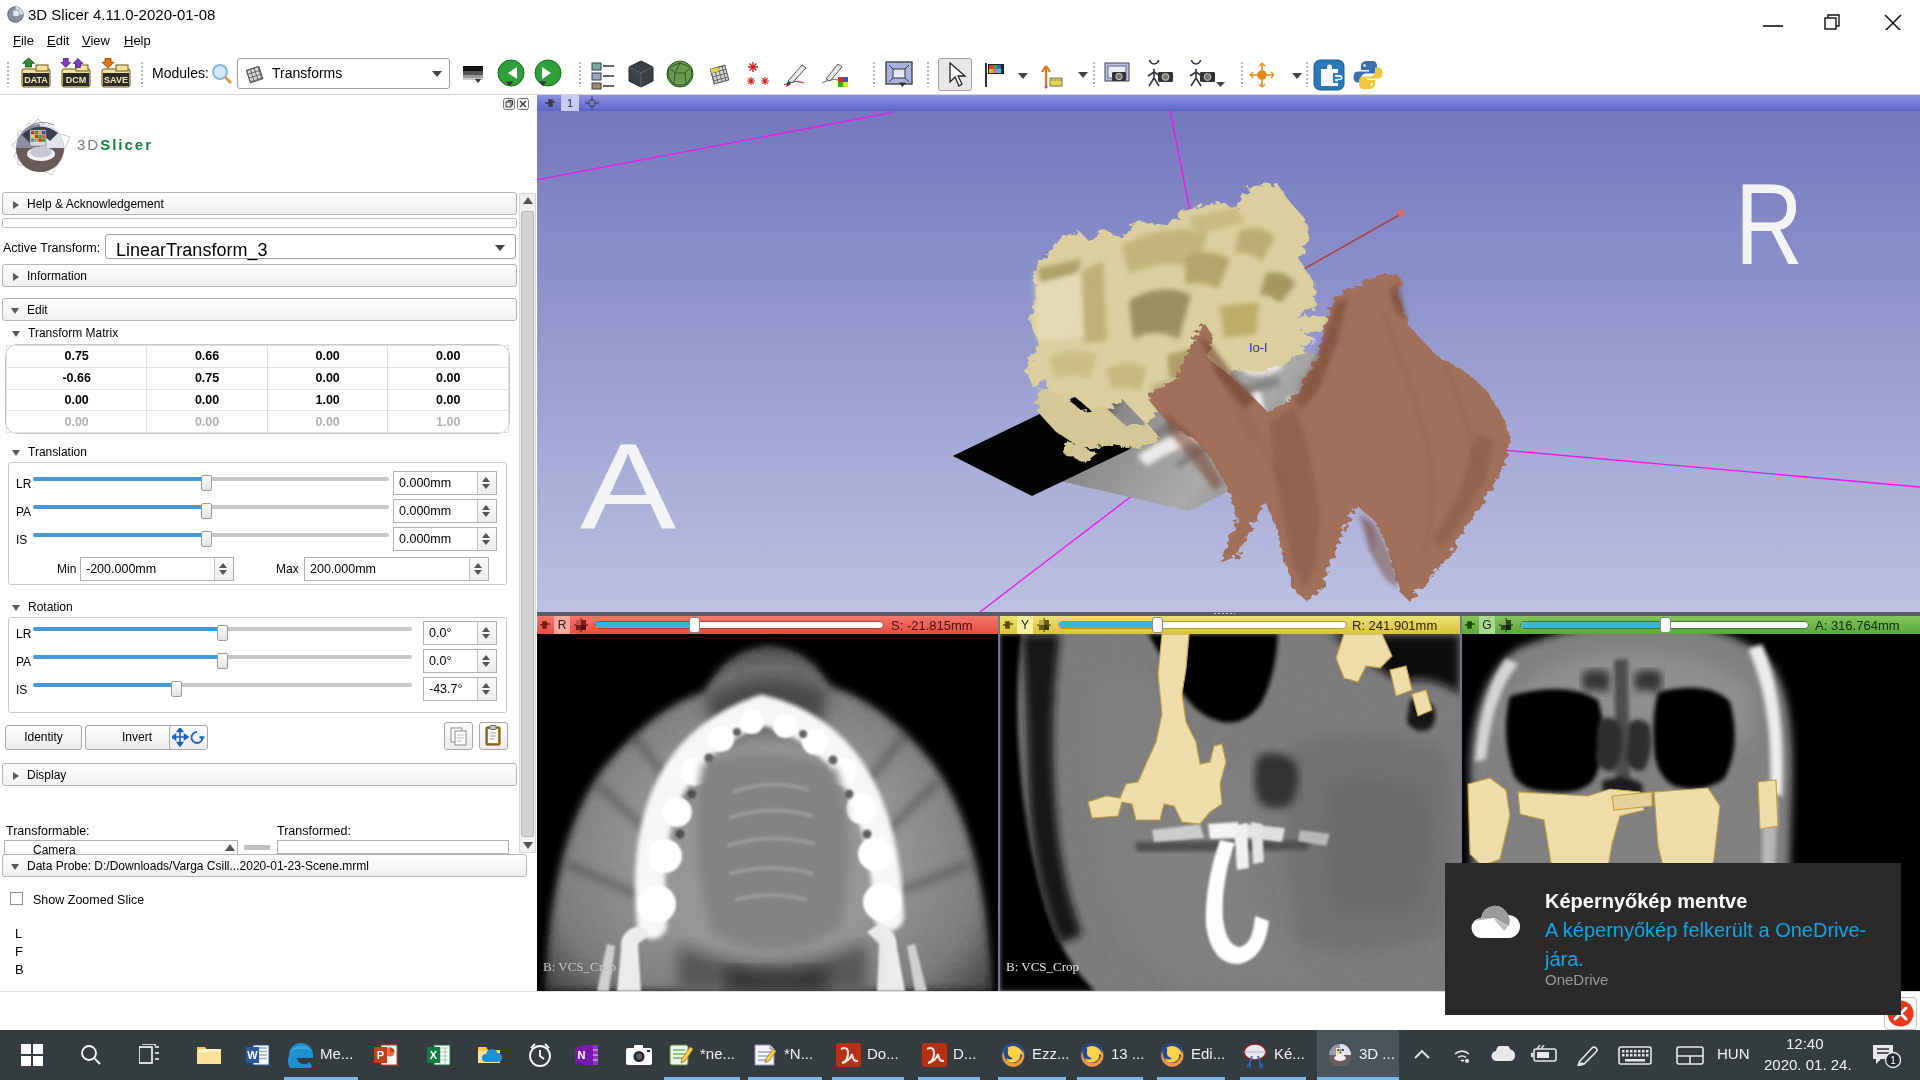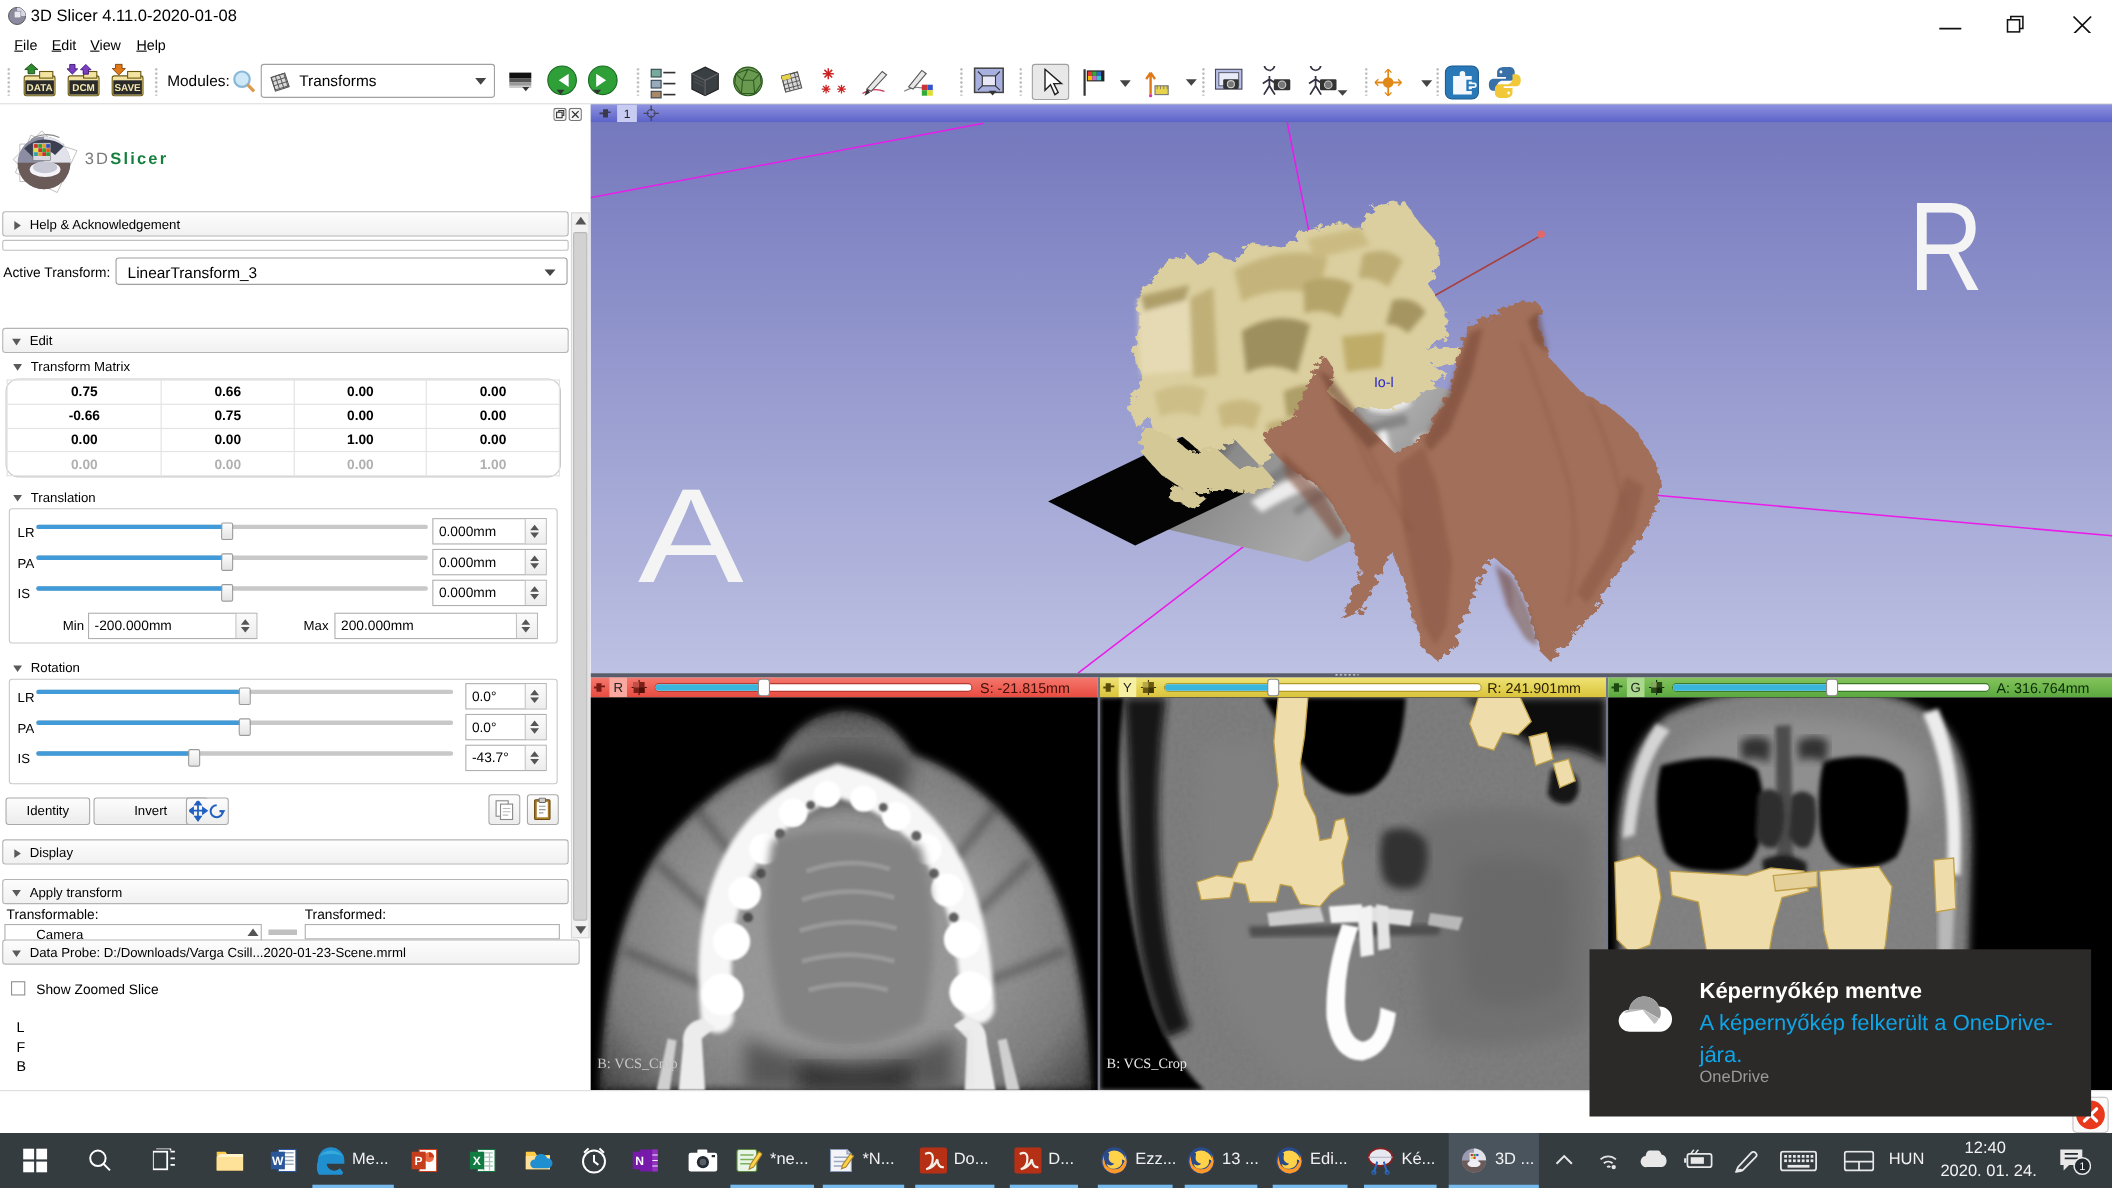--- a/index.html
+++ b/index.html
@@ -337,24 +337,28 @@
   <div class="abs" style="left:77px;top:41px;font-size:15px;letter-spacing:2px;color:#7a7a7a">3D<span style="color:#15803d;font-weight:bold">Slicer</span></div>
 
   <div class="hdr" style="top:97px">
         <div class="tri-r" style="left:10px;top:8px"></div>
         <div class="lbl">Help &amp; Acknowledgement</div>
       </div>
   <div class="abs" style="left:2px;top:123px;width:515px;height:10px;border:1px solid #c0c0c0;border-radius:2px"></div>
 
   <div class="txt" style="left:3px;top:146px;font-size:12.5px">Active Transform:</div>
   <div class="abs" style="left:105px;top:139px;width:411px;height:25px;border:1px solid #a0a0a0;border-radius:3px;background:#fff">
-    <div class="txt" style="left:10px;top:5px;font-size:14px">LinearTransform_3</div>
+    <div class="txt" style="left:10px;top:5px;font-size:18px">LinearTransform_3</div>
     <div class="abs" style="right:10px;top:10px;width:0;height:0;border-top:6px solid #444;border-left:5px solid transparent;border-right:5px solid transparent"></div>
   </div>
 
+  <div class="hdr" style="top:169px">
+        <div class="tri-r" style="left:10px;top:8px"></div>
+        <div class="lbl">Information</div>
+      </div>
 
   <div class="hdr" style="top:203px">
         <div class="tri-d" style="left:8px;top:9px"></div>
         <div class="lbl">Edit</div>
       </div>
 
   <div class="tri-d" style="left:12px;top:236px"></div>
   <div class="txt" style="left:28px;top:231px">Transform Matrix</div>
   <div class="abs" style="left:5px;top:249px;width:505px;height:90px;border:1px solid #c8c8c8;border-radius:12px;background:#fff">
     <table style="width:100%;height:100%;border-collapse:collapse;font-size:12.5px;color:#000;text-align:center;font-weight:bold">
@@ -502,24 +506,20 @@
       <rect x="6" y="0.5" width="6" height="4" rx="1" fill="#ccc" stroke="#666"></rect>
       <path d="M6 8 h6 M6 11 h6 M6 14 h4" stroke="#999"></path>
     </svg>
   </div>
 
   <div class="hdr" style="top:668px">
         <div class="tri-r" style="left:10px;top:8px"></div>
         <div class="lbl">Display</div>
       </div>
 
-  <div class="hdr" style="top:704px">
-        <div class="tri-d" style="left:8px;top:9px"></div>
-        <div class="lbl">Apply transform</div>
-      </div>
   <div class="txt" style="left:6px;top:729px;font-size:12.5px">Transformable:</div>
   <div class="txt" style="left:277px;top:729px;font-size:12.5px">Transformed:</div>
   <div class="abs" style="left:4px;top:745px;width:234px;height:29px;border:1px solid #b0b0b0;background:#fff;overflow:hidden">
     <div class="txt" style="left:28px;top:2px;font-size:12px">Camera</div>
     <div class="abs" style="right:2px;top:3px;width:0;height:0;border-bottom:7px solid #555;border-left:5px solid transparent;border-right:5px solid transparent"></div>
   </div>
   <div class="abs" style="left:277px;top:745px;width:232px;height:14px;border:1px solid #b0b0b0;background:#fff"></div>
   <div class="abs" style="left:244px;top:750px;width:26px;height:5px;background:#c0c0c0"></div>
 
   <div class="hdr" style="top:759px;width:525px;border-radius:3px">

